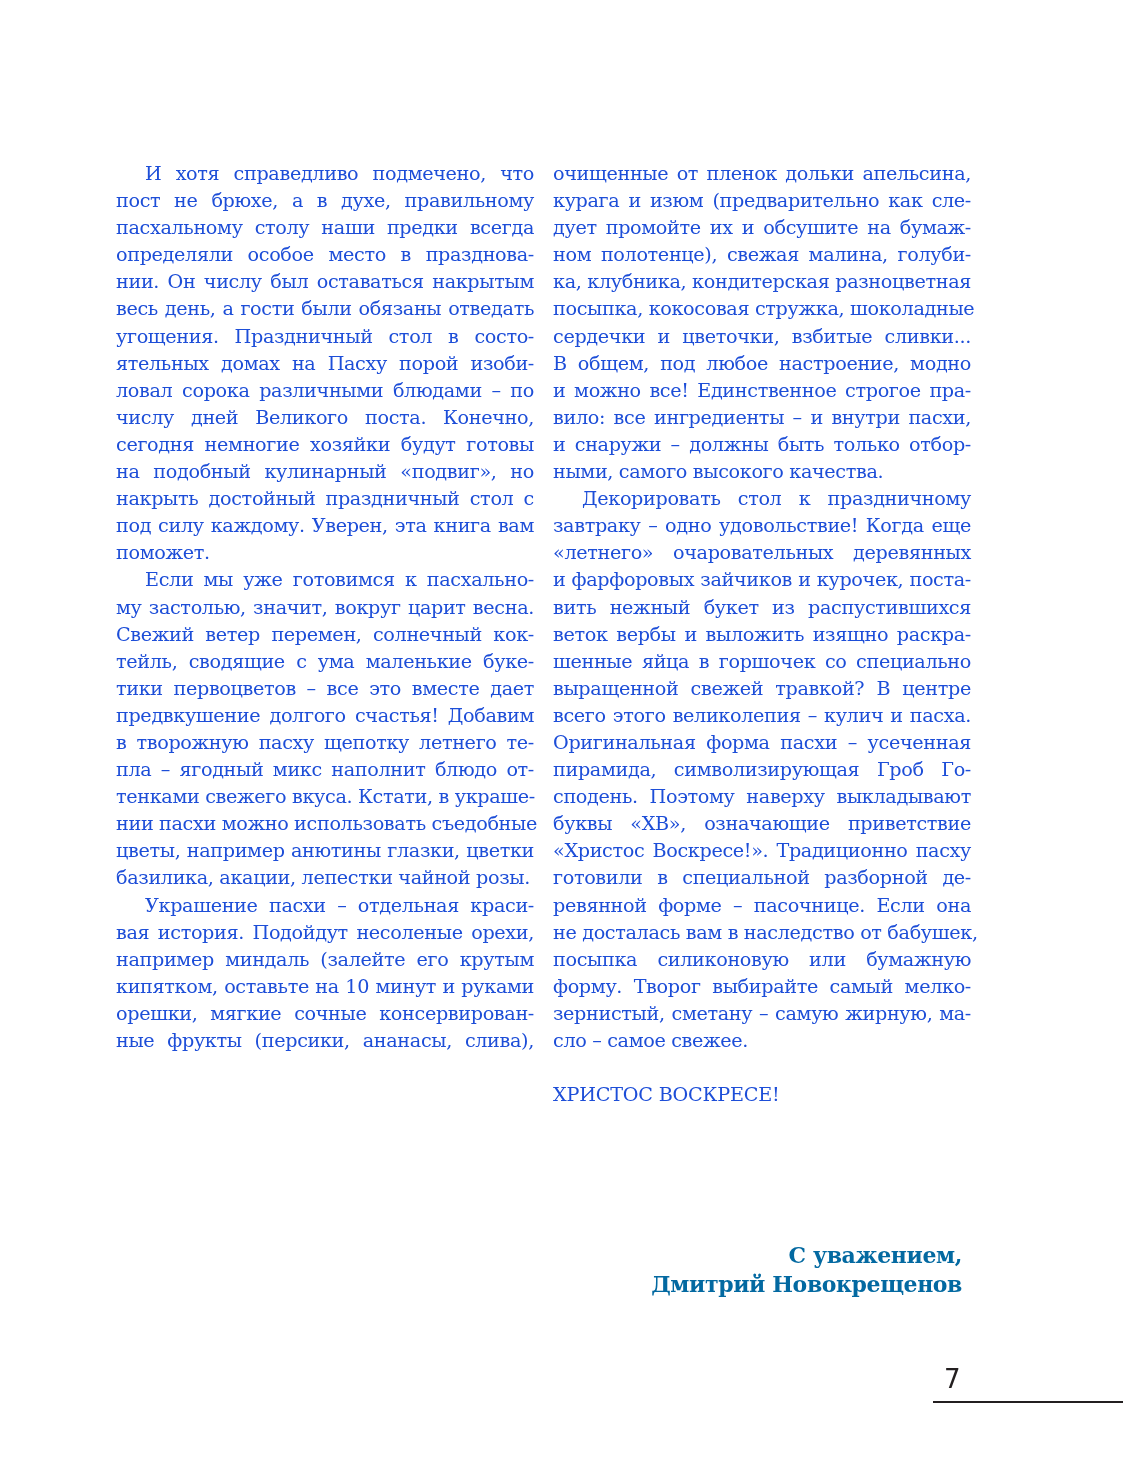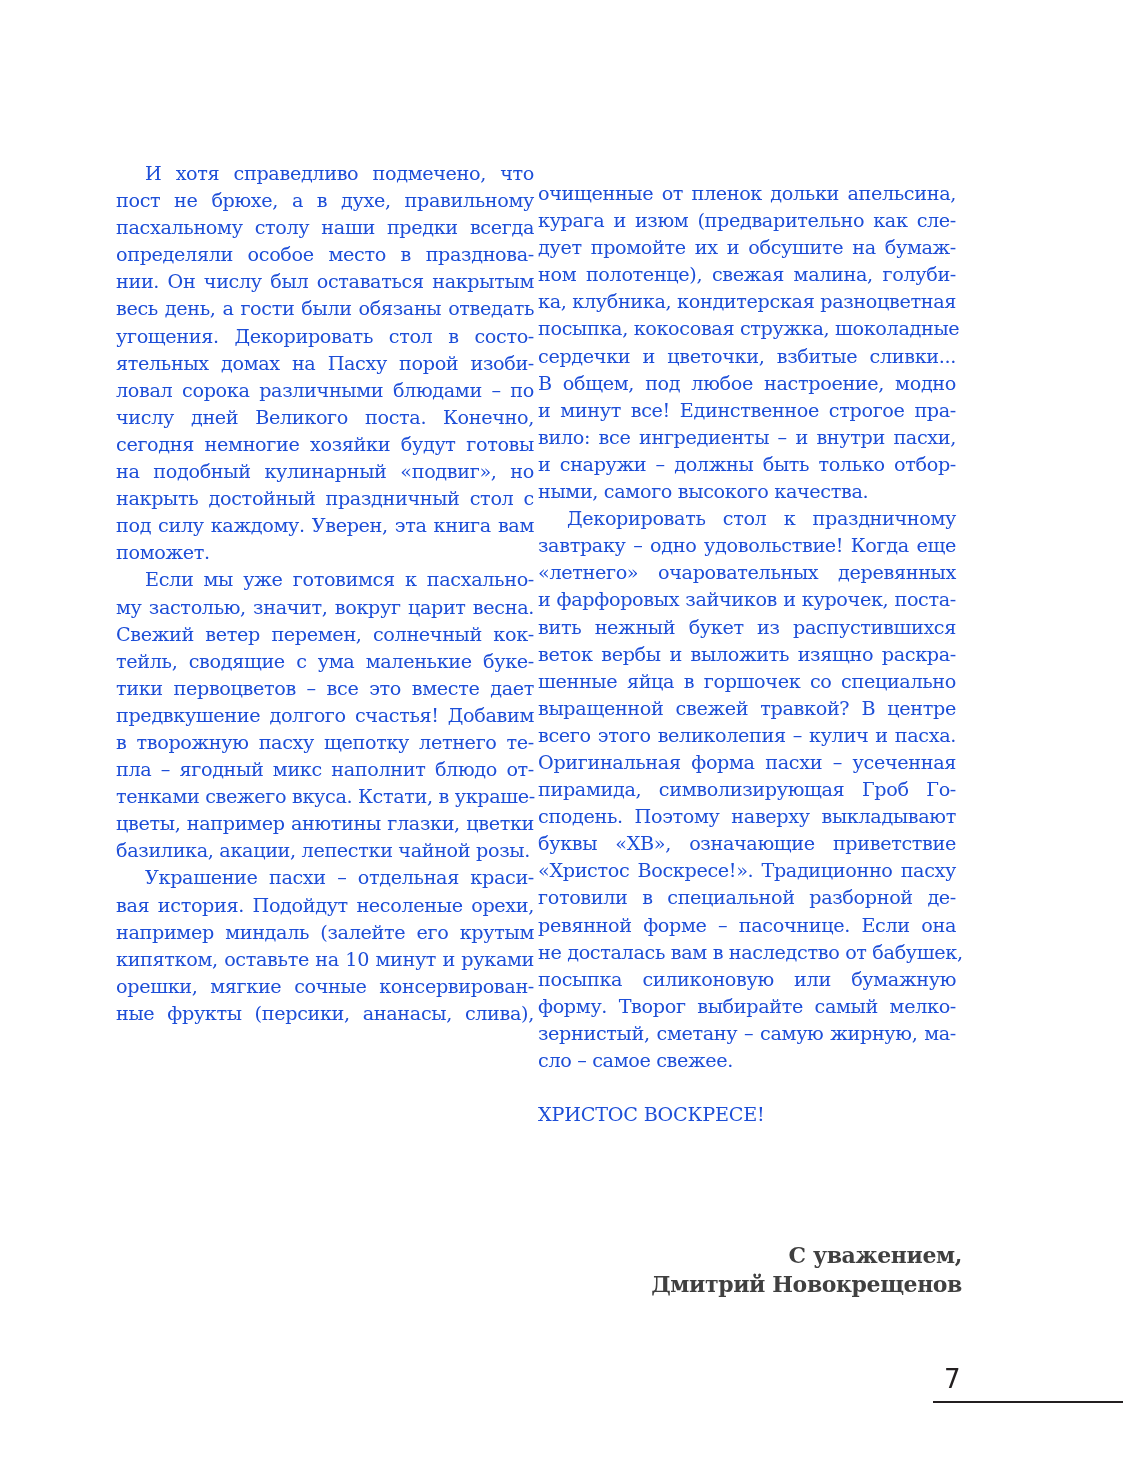--- a/index.html
+++ b/index.html
@@ -5,35 +5,35 @@
     html, body { margin: 0; padding: 0; background: #ffffff; }
     body { width: 1123px; height: 1477px; position: relative; overflow: hidden; }
     .page { position: absolute; inset: 0; background: #fff; color: #231f20; }
     .col {
       position: absolute; top: 160px; width: 418px;
       font-family: "DejaVu Serif", serif;
       font-size: 19.2px; line-height: 27.1px;
       color: #1d4ed8;
     }
     .col-left { left: 116px; }
-    .col-right { left: 538px; margin-top: 20px; }
+    .col-right { left: 553px; }
     .line {
       display: block; white-space: nowrap;
       text-align: justify; text-align-last: justify;
       height: 27.1px; letter-spacing: -0.35px;
     }
     .line.last { text-align-last: left; }
     .line.indent { padding-left: 29px; }
     .gap { display: block; height: 27.1px; }
     .closing { letter-spacing: -0.2px; text-align-last: left; }
     .signature {
       position: absolute; right: 161px; top: 1241px;
       text-align: right;
       font-family: "DejaVu Serif", serif; font-weight: bold;
-      font-size: 22px; line-height: 29px; color: #404040;
+      font-size: 22px; line-height: 29px; color: #0369a1;
       letter-spacing: -0.4px;
     }
     .signature span { display: block; }
     .page-number {
       position: absolute; left: 944px; top: 1362px;
       font-family: "DejaVu Sans", sans-serif; font-size: 26px;
       line-height: 34px; color: #231f20;
     }
     .page-rule {
       position: absolute; left: 933px; top: 1401px; width: 190px;
@@ -45,58 +45,59 @@
 
 <div class="page">
 
   <div class="col col-left">
     <span class="line indent">И хотя справедливо подмечено, что</span>
     <span class="line">пост не брюхе, а в духе, правильному</span>
     <span class="line">пасхальному столу наши предки всегда</span>
     <span class="line">определяли особое место в празднова-</span>
     <span class="line">нии. Он числу был оставаться накрытым</span>
     <span class="line">весь день, а гости были обязаны отведать</span>
-    <span class="line">угощения. Декорировать стол в состо-</span>
+    <span class="line">угощения. Праздничный стол в состо-</span>
     <span class="line">ятельных домах на Пасху порой изоби-</span>
     <span class="line">ловал сорока различными блюдами – по</span>
     <span class="line">числу дней Великого поста. Конечно,</span>
     <span class="line">сегодня немногие хозяйки будут готовы</span>
     <span class="line">на подобный кулинарный «подвиг», но</span>
     <span class="line">накрыть достойный праздничный стол с</span>
     <span class="line">под силу каждому. Уверен, эта книга вам</span>
     <span class="line last">поможет.</span>
     <span class="line indent">Если мы уже готовимся к пасхально-</span>
     <span class="line">му застолью, значит, вокруг царит весна.</span>
     <span class="line">Свежий ветер перемен, солнечный кок-</span>
     <span class="line">тейль, сводящие с ума маленькие буке-</span>
     <span class="line">тики первоцветов – все это вместе дает</span>
     <span class="line">предвкушение долгого счастья! Добавим</span>
     <span class="line">в творожную пасху щепотку летнего те-</span>
     <span class="line">пла – ягодный микс наполнит блюдо от-</span>
     <span class="line">тенками свежего вкуса. Кстати, в украше-</span>
+    <span class="line">нии пасхи можно использовать съедобные</span>
     <span class="line">цветы, например анютины глазки, цветки</span>
     <span class="line last">базилика, акации, лепестки чайной розы.</span>
     <span class="line indent">Украшение пасхи – отдельная краси-</span>
     <span class="line">вая история. Подойдут несоленые орехи,</span>
     <span class="line">например миндаль (залейте его крутым</span>
     <span class="line">кипятком, оставьте на 10 минут и руками</span>
     <span class="line">орешки, мягкие сочные консервирован-</span>
     <span class="line">ные фрукты (персики, ананасы, слива),</span>
   </div>
 
   <div class="col col-right">
     <span class="line">очищенные от пленок дольки апельсина,</span>
     <span class="line">курага и изюм (предварительно как сле-</span>
     <span class="line">дует промойте их и обсушите на бумаж-</span>
     <span class="line">ном полотенце), свежая малина, голуби-</span>
     <span class="line">ка, клубника, кондитерская разноцветная</span>
     <span class="line">посыпка, кокосовая стружка, шоколадные</span>
     <span class="line">сердечки и цветочки, взбитые сливки...</span>
     <span class="line">В общем, под любое настроение, модно</span>
-    <span class="line">и минут все! Единственное строгое пра-</span>
+    <span class="line">и можно все! Единственное строгое пра-</span>
     <span class="line">вило: все ингредиенты – и внутри пасхи,</span>
     <span class="line">и снаружи – должны быть только отбор-</span>
     <span class="line last">ными, самого высокого качества.</span>
     <span class="line indent">Декорировать стол к праздничному</span>
     <span class="line">завтраку – одно удовольствие! Когда еще</span>
     <span class="line">«летнего» очаровательных деревянных</span>
     <span class="line">и фарфоровых зайчиков и курочек, поста-</span>
     <span class="line">вить нежный букет из распустившихся</span>
     <span class="line">веток вербы и выложить изящно раскра-</span>
     <span class="line">шенные яйца в горшочек со специально</span>

